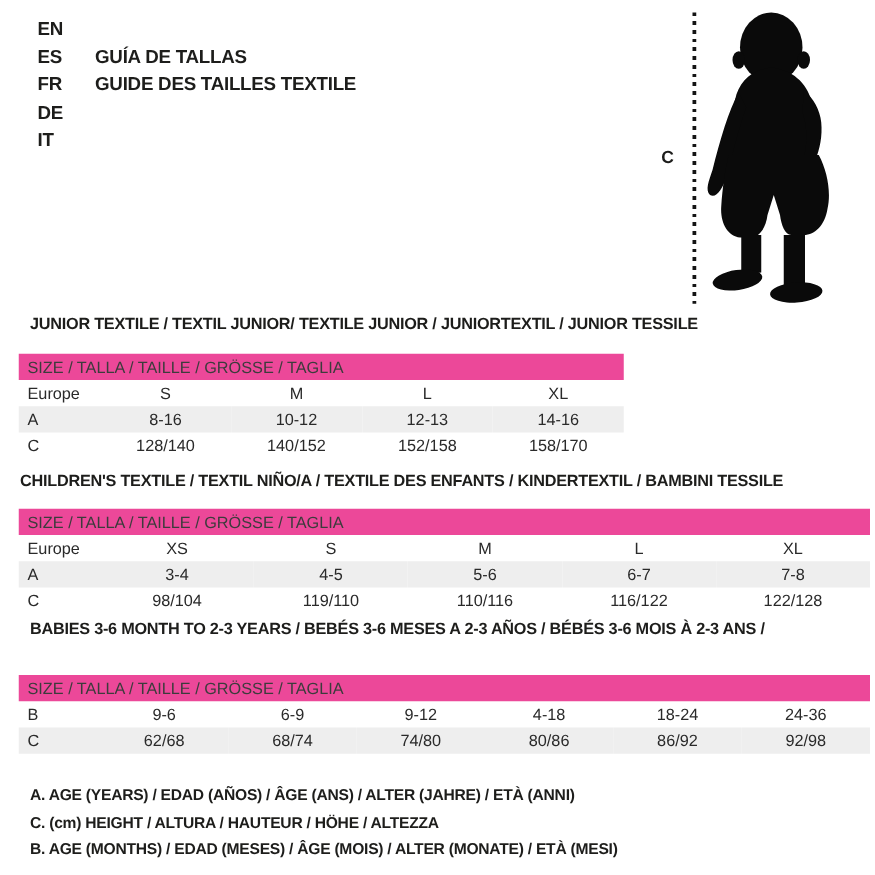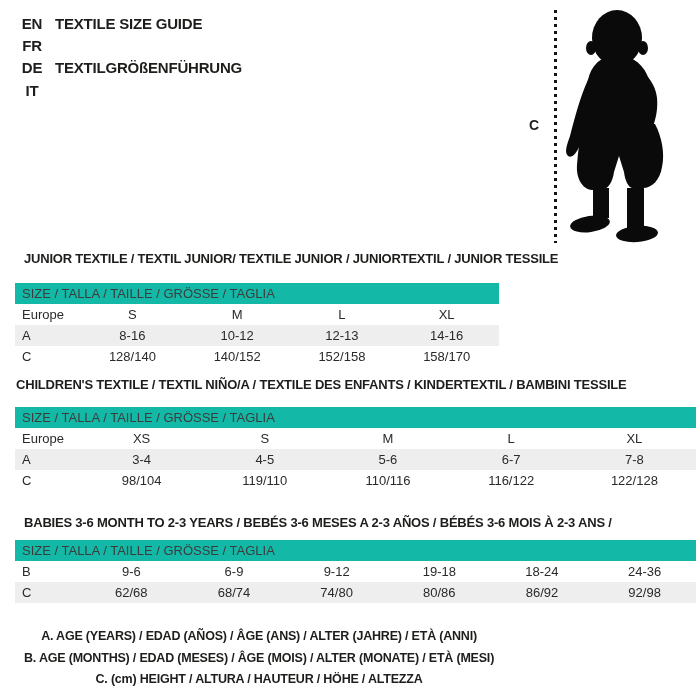--- a/index.html
+++ b/index.html
@@ -3,59 +3,62 @@
 <meta charset="utf-8">
 <style>
   html,body { margin:0; padding:0; }
   body {
     width:700px; height:700px; background:#ffffff; position:relative;
     font-family:"Liberation Sans", sans-serif; color:#1d1d1b; overflow:hidden;
   }
   .abs { position:absolute; }
 
   
-  .langs { top:12px; left:9px;text-align:center; }
+  .langs { top:12px; left:30px; }
   .lang-row { display:flex; height:22.4px; align-items:center; }
   .lang-code { width:46px; font-weight:bold; font-size:15px; letter-spacing:-0.2px; }
   .lang-label { font-weight:bold; font-size:15px; letter-spacing:-0.2px; }
 
   
   .dotted-line {
     left:554px; top:10px; width:3px; height:233px;
     background:repeating-linear-gradient(to bottom,#141414 0 3px,transparent 3px 7px);
   }
   .c-label { left:529px; top:117px; font-weight:bold; font-size:14px; }
 
   
   .sec-title { font-weight:bold; font-size:13px; letter-spacing:-0.2px; white-space:nowrap; }
 
   
   table.size-table { border-collapse:collapse; table-layout:fixed; font-size:13px; color:#2a2a2a; }
   table.size-table td { height:21px; padding:0; text-align:center; vertical-align:middle; white-space:nowrap; }
   table.size-table td.lbl { text-align:left; padding-left:7px; }
-  tr.size-bar td { background:#14b8a6; text-align:left; padding-left:7px; height:21px; color:#3c3c3c; }
+  tr.size-bar td { background:#ec4899; text-align:left; padding-left:7px; height:21px; color:#3c3c3c; }
   tr.alt td { background:#eeeeee; }
 
   
   .legend-line { font-weight:bold; font-size:12.5px; letter-spacing:-0.2px; height:21.7px; line-height:21.7px; white-space:nowrap; }
 </style>
 </head>
 <body>
 
 <div class="abs langs">
   <div class="lang-row">
     <span class="lang-code">EN</span>
-    <span class="lang-label">TEXTILE SIZE GUIDE</span>
+  </div>
+  <div class="lang-row">
+    <span class="lang-code">ES</span>
+    <span class="lang-label">GUÍA DE TALLAS</span>
   </div>
   <div class="lang-row">
     <span class="lang-code">FR</span>
+    <span class="lang-label">GUIDE DES TAILLES TEXTILE</span>
   </div>
   <div class="lang-row">
     <span class="lang-code">DE</span>
-    <span class="lang-label">TEXTILGRÖßENFÜHRUNG</span>
   </div>
   <div class="lang-row">
     <span class="lang-code">IT</span>
   </div>
 </div>
 
 <div class="abs dotted-line"></div>
 <div class="abs c-label">C</div>
 <svg class="abs" style="left:560px;top:6px;" width="138" height="240" viewBox="0 0 138 240" fill="#0a0a0a">
   <ellipse cx="57" cy="32" rx="25" ry="28"></ellipse>
@@ -142,21 +145,21 @@
     <td class="lbl">C</td>
     <td>98/104</td>
     <td>119/110</td>
     <td>110/116</td>
     <td>116/122</td>
     <td>122/128</td>
   </tr>
 </tbody>
   </table>
 
-<div class="abs sec-title" style="top:492px;left:24px;line-height:21px;margin-top:20px;">
+<div class="abs sec-title" style="top:492px;left:24px;line-height:21px;">
   <div>BABIES 3-6 MONTH TO 2-3 YEARS / BEBÉS 3-6 MESES A 2-3 AÑOS / BÉBÉS 3-6 MOIS À 2-3 ANS /</div>
 </div>
 <table class="abs size-table" style="top:540px;left:15px;width:681px;">
   <colgroup>
       <col style="width:65px">
       <col>
       <col>
       <col>
       <col>
       <col>
@@ -164,33 +167,33 @@
     </colgroup>
   <tbody>
       <tr class="size-bar">
     <td colspan="7">SIZE / TALLA / TAILLE / GRÖSSE / TAGLIA</td>
   </tr>
   <tr>
     <td class="lbl">B</td>
     <td>9-6</td>
     <td>6-9</td>
     <td>9-12</td>
-    <td>19-18</td>
+    <td>4-18</td>
     <td>18-24</td>
     <td>24-36</td>
   </tr>
   <tr class="alt">
     <td class="lbl">C</td>
     <td>62/68</td>
     <td>68/74</td>
     <td>74/80</td>
     <td>80/86</td>
     <td>86/92</td>
     <td>92/98</td>
   </tr>
 </tbody>
   </table>
 
-<div class="abs" style="top:626px;left:24px;text-align:center;">
+<div class="abs" style="top:626px;left:24px;">
   <div class="legend-line">A. AGE (YEARS) / EDAD (AÑOS) / ÂGE (ANS) / ALTER (JAHRE) / ETÀ (ANNI)</div>
+  <div class="legend-line">C. (cm) HEIGHT / ALTURA / HAUTEUR / HÖHE / ALTEZZA</div>
   <div class="legend-line">B. AGE (MONTHS) / EDAD (MESES) / ÂGE (MOIS) / ALTER (MONATE) / ETÀ (MESI)</div>
-  <div class="legend-line">C. (cm) HEIGHT / ALTURA / HAUTEUR / HÖHE / ALTEZZA</div>
 </div>
 
 </body></html>

